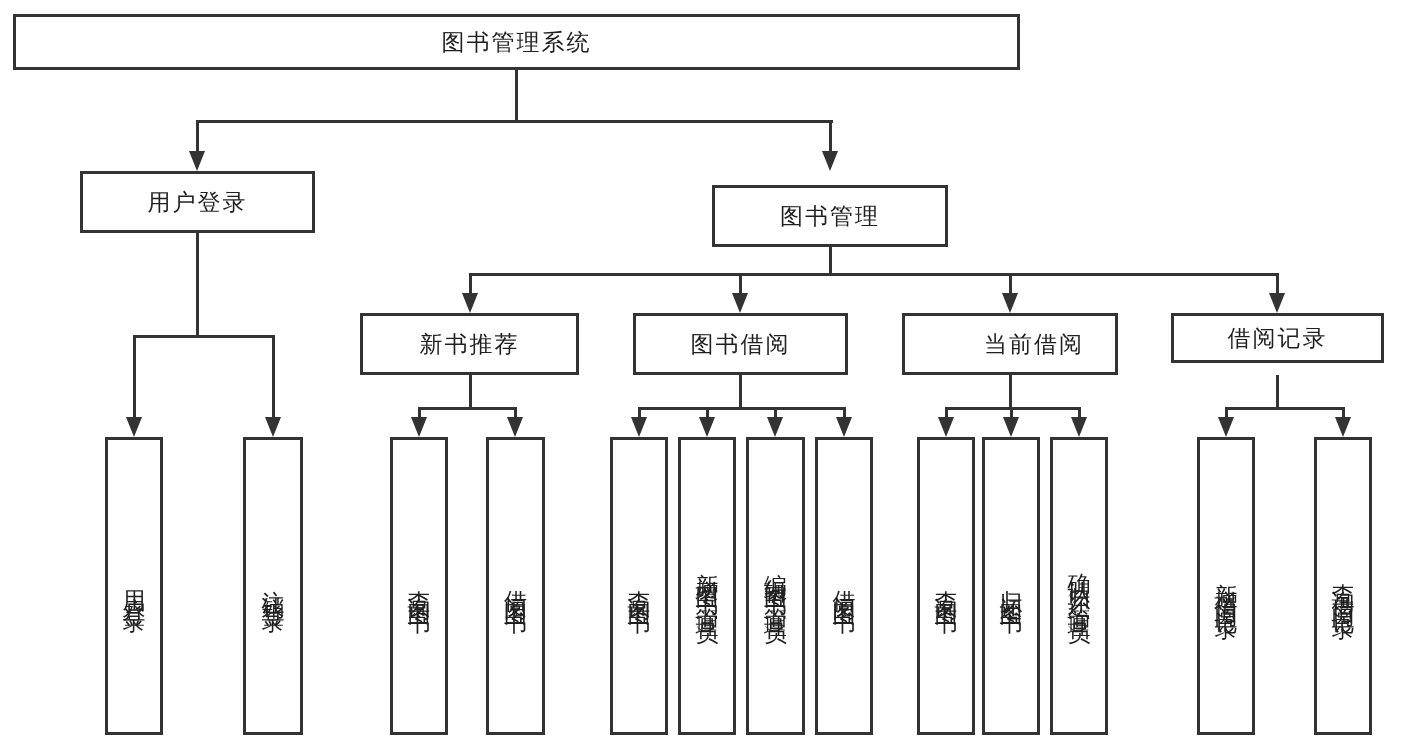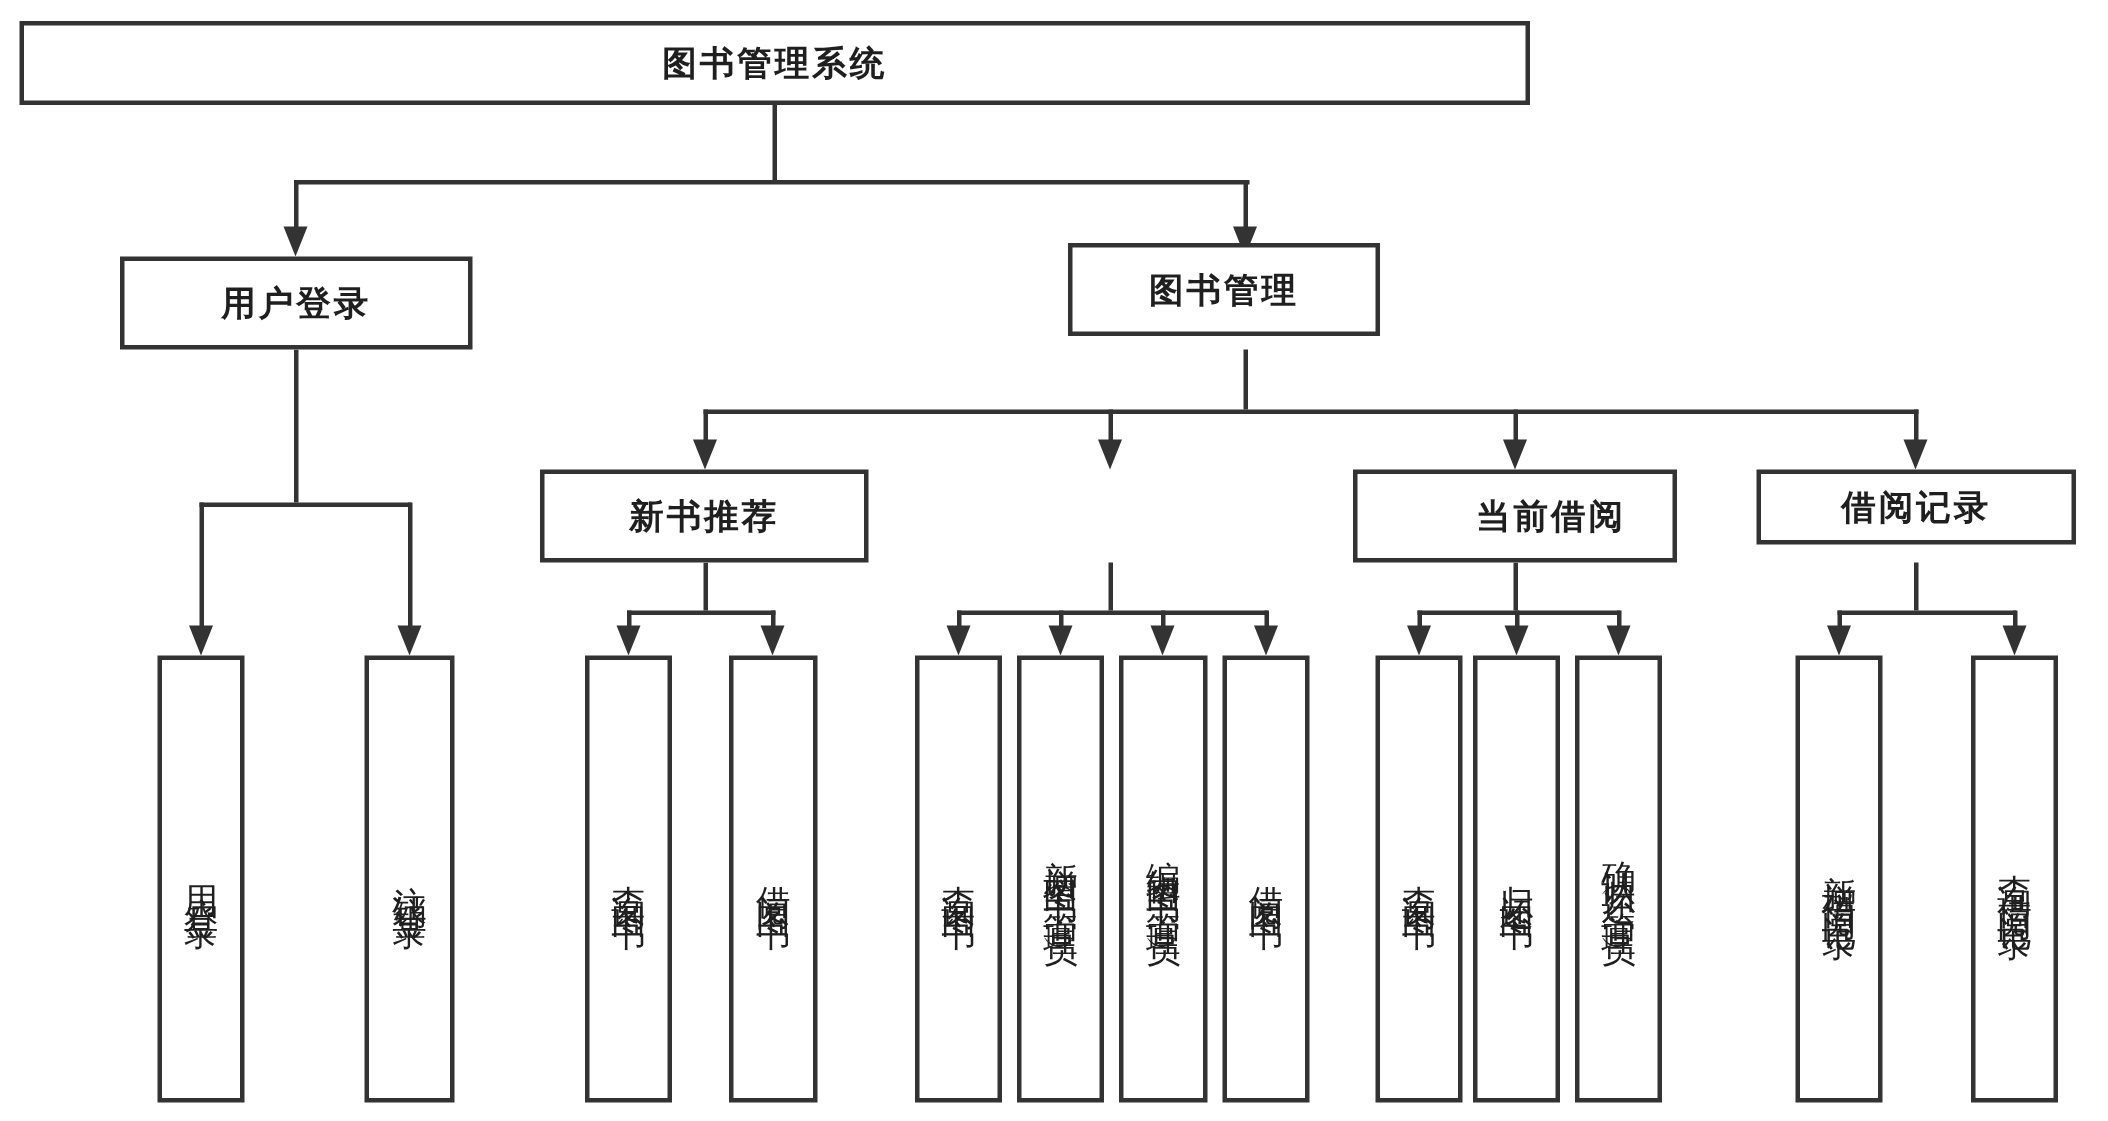--- a/index.html
+++ b/index.html
@@ -7,21 +7,21 @@
     position:relative; width:1405px; height:747px; background:#ffffff;
     font-family:"Liberation Sans","DejaVu Sans",sans-serif; overflow:hidden;
   }
   .box {
     position:absolute; box-sizing:border-box;
     border:3px solid #333333; background:#ffffff;
     display:flex; align-items:center; justify-content:center;
     z-index:2;
   }
   .hbox span {
-    font-size:23px; color:#1f1f1f; letter-spacing:2px; white-space:nowrap;font-weight:bold;
+    font-size:23px; color:#1f1f1f; letter-spacing:2px; white-space:nowrap;
   }
   .leaf span {
     writing-mode:vertical-rl; text-orientation:mixed;
     font-size:23px; letter-spacing:7px; color:#1f1f1f; line-height:1;
   }
   .vl { position:absolute; width:3px; background:#333333; z-index:1; }
   .hl { position:absolute; height:3px; background:#333333; z-index:1; }
   .ah {
     position:absolute; width:0; height:0; z-index:1;
     border-left:8px solid transparent; border-right:8px solid transparent;
@@ -45,21 +45,21 @@
   <div class="vl" style="left:515px; top:68px; height:52px;"></div>
   <div class="hl" style="left:196px; top:120px; width:637px;"></div>
   <div class="vl" style="left:196px; top:120px; height:33px;"></div>
   <div class="ah" style="left:189px; top:151px;"></div>
   <div class="vl" style="left:829px; top:120px; height:33px;"></div>
   <div class="ah" style="left:822px; top:151px;"></div>
 
   <div class="box hbox" style="left:80px; top:171px; width:235px; height:62px;">
     <span>用户登录</span>
   </div>
-  <div class="box hbox" style="left:712px; top:162px; width:208px; height:62px;text-align:right;">
+  <div class="box hbox" style="left:712px; top:185px; width:236px; height:62px;text-align:right;">
     <span>图书管理</span>
   </div>
 
   <div class="vl" style="left:196px; top:233px; height:102px;"></div>
   <div class="hl" style="left:133px; top:335px; width:141px;"></div>
   <div class="vl" style="left:133px; top:335px; height:83px;"></div>
   <div class="ah" style="left:126px; top:417px;"></div>
   <div class="vl" style="left:272px; top:335px; height:83px;"></div>
   <div class="ah" style="left:265px; top:417px;"></div>
 
@@ -69,20 +69,23 @@
   <div class="ah" style="left:462px; top:293px;"></div>
   <div class="vl" style="left:739px; top:273px; height:21px;"></div>
   <div class="ah" style="left:732px; top:293px;"></div>
   <div class="vl" style="left:1009px; top:273px; height:21px;"></div>
   <div class="ah" style="left:1002px; top:293px;"></div>
   <div class="vl" style="left:1276px; top:273px; height:21px;"></div>
   <div class="ah" style="left:1269px; top:293px;"></div>
 
   <div class="box hbox" style="left:360px; top:313px; width:219px; height:62px;">
     <span>新书推荐</span>
+  </div>
+  <div class="box hbox" style="left:633px; top:313px; width:215px; height:62px;">
+    <span>图书借阅</span>
   </div>
   <div class="box hbox" style="left:902px; top:313px; width:216px; height:62px;padding-left:48px;">
     <span>当前借阅</span>
   </div>
   <div class="box hbox" style="left:1171px; top:313px; width:213px; height:50px;">
     <span>借阅记录</span>
   </div>
 
   <div class="vl" style="left:469px; top:375px; height:32px;"></div>
   <div class="hl" style="left:418px; top:407px; width:99px;"></div>

